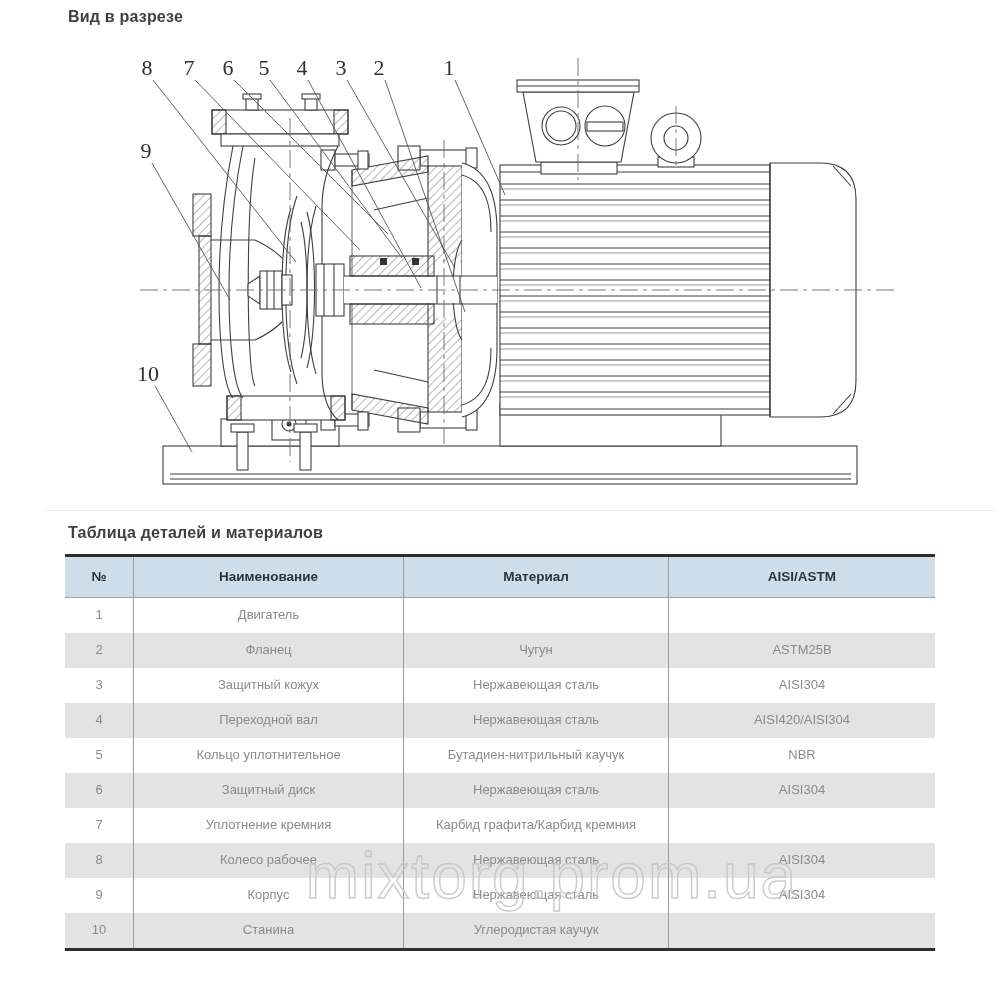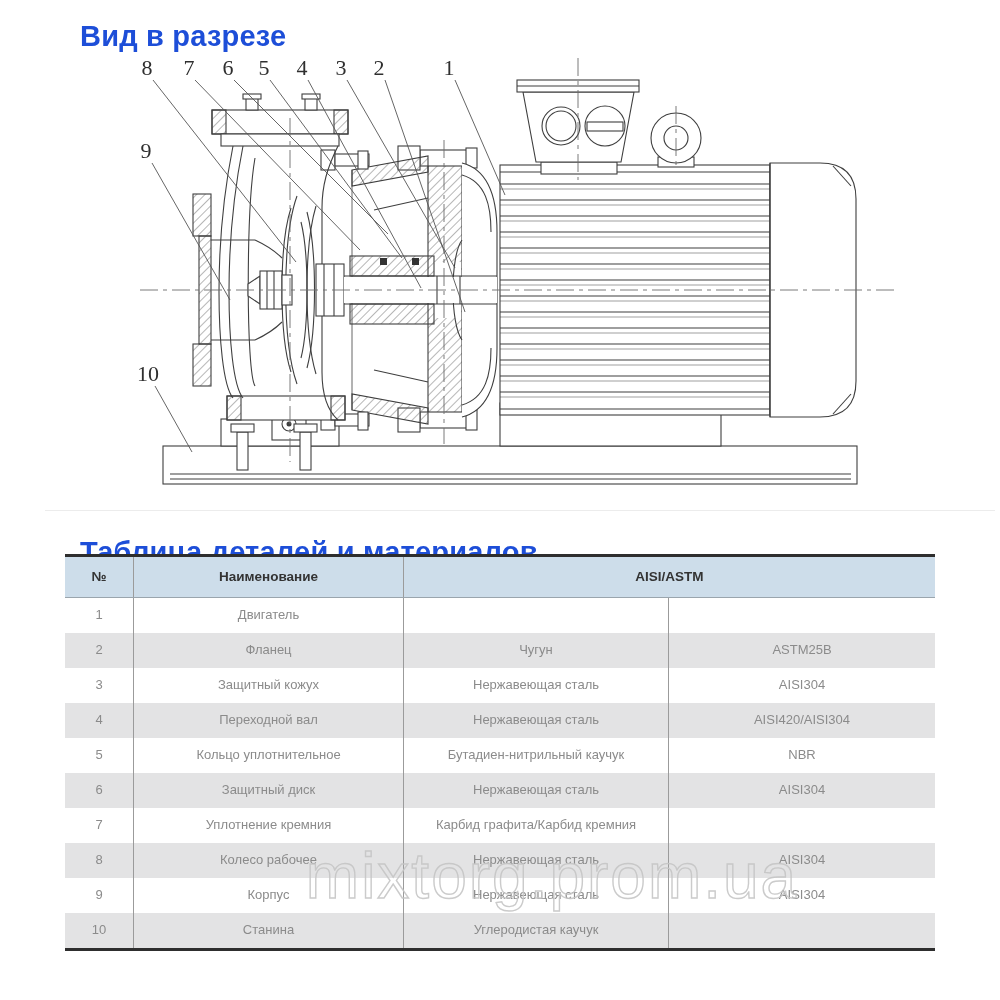--- a/index.html
+++ b/index.html
@@ -1,20 +1,20 @@
 <!DOCTYPE html>
 <html><head>
 <meta charset="utf-8">
 <style>
   html,body{margin:0;padding:0;background:#fff;}
   body{width:1000px;height:1000px;position:relative;overflow:hidden;
        font-family:"Liberation Sans",sans-serif;}
   .canvas{position:absolute;inset:0;background:#fff;}
-  .sec-title{position:absolute;left:68px;margin:12px;color:#1d4ed8;
-             font-size:29px;font-weight:bold;letter-spacing:.2px;}
+  .sec-title{position:absolute;left:68px;margin:0;color:#404040;
+             font-size:16px;font-weight:bold;letter-spacing:.2px;}
   #title1{top:8px;}
   #title2{top:524px;}
   .sep{position:absolute;left:45px;top:510px;width:950px;height:1px;background:#ececec;}
   svg{position:absolute;left:0;top:0;}
   #diagram{width:1000px;height:510px;}
   
   .ptable{position:absolute;left:65px;top:554px;width:870px;
           border-top:3px solid #2e2e2e;border-bottom:3px solid #2e2e2e;}
   .trow{display:flex;height:35px;align-items:stretch;}
   .thead{height:40px;background:#cdddea;border-bottom:1px solid #9aa5ad;}
@@ -254,20 +254,21 @@
   </svg>
 
   <div class="sep"></div>
 
   <h2 id="title2" class="sec-title">Таблица деталей и материалов</h2>
 
   <div class="ptable">
     <div class="trow thead">
       <div class="c c0">№</div>
       <div class="c c1">Наименование</div>
+      <div class="c c2">Материал</div>
       <div class="c c3">AISI/ASTM</div>
     </div>
 
     <div class="trow">
       <div class="c c0">1</div>
       <div class="c c1">Двигатель</div>
       <div class="c c2"></div>
       <div class="c c3"></div>
     </div>
     <div class="trow even">

